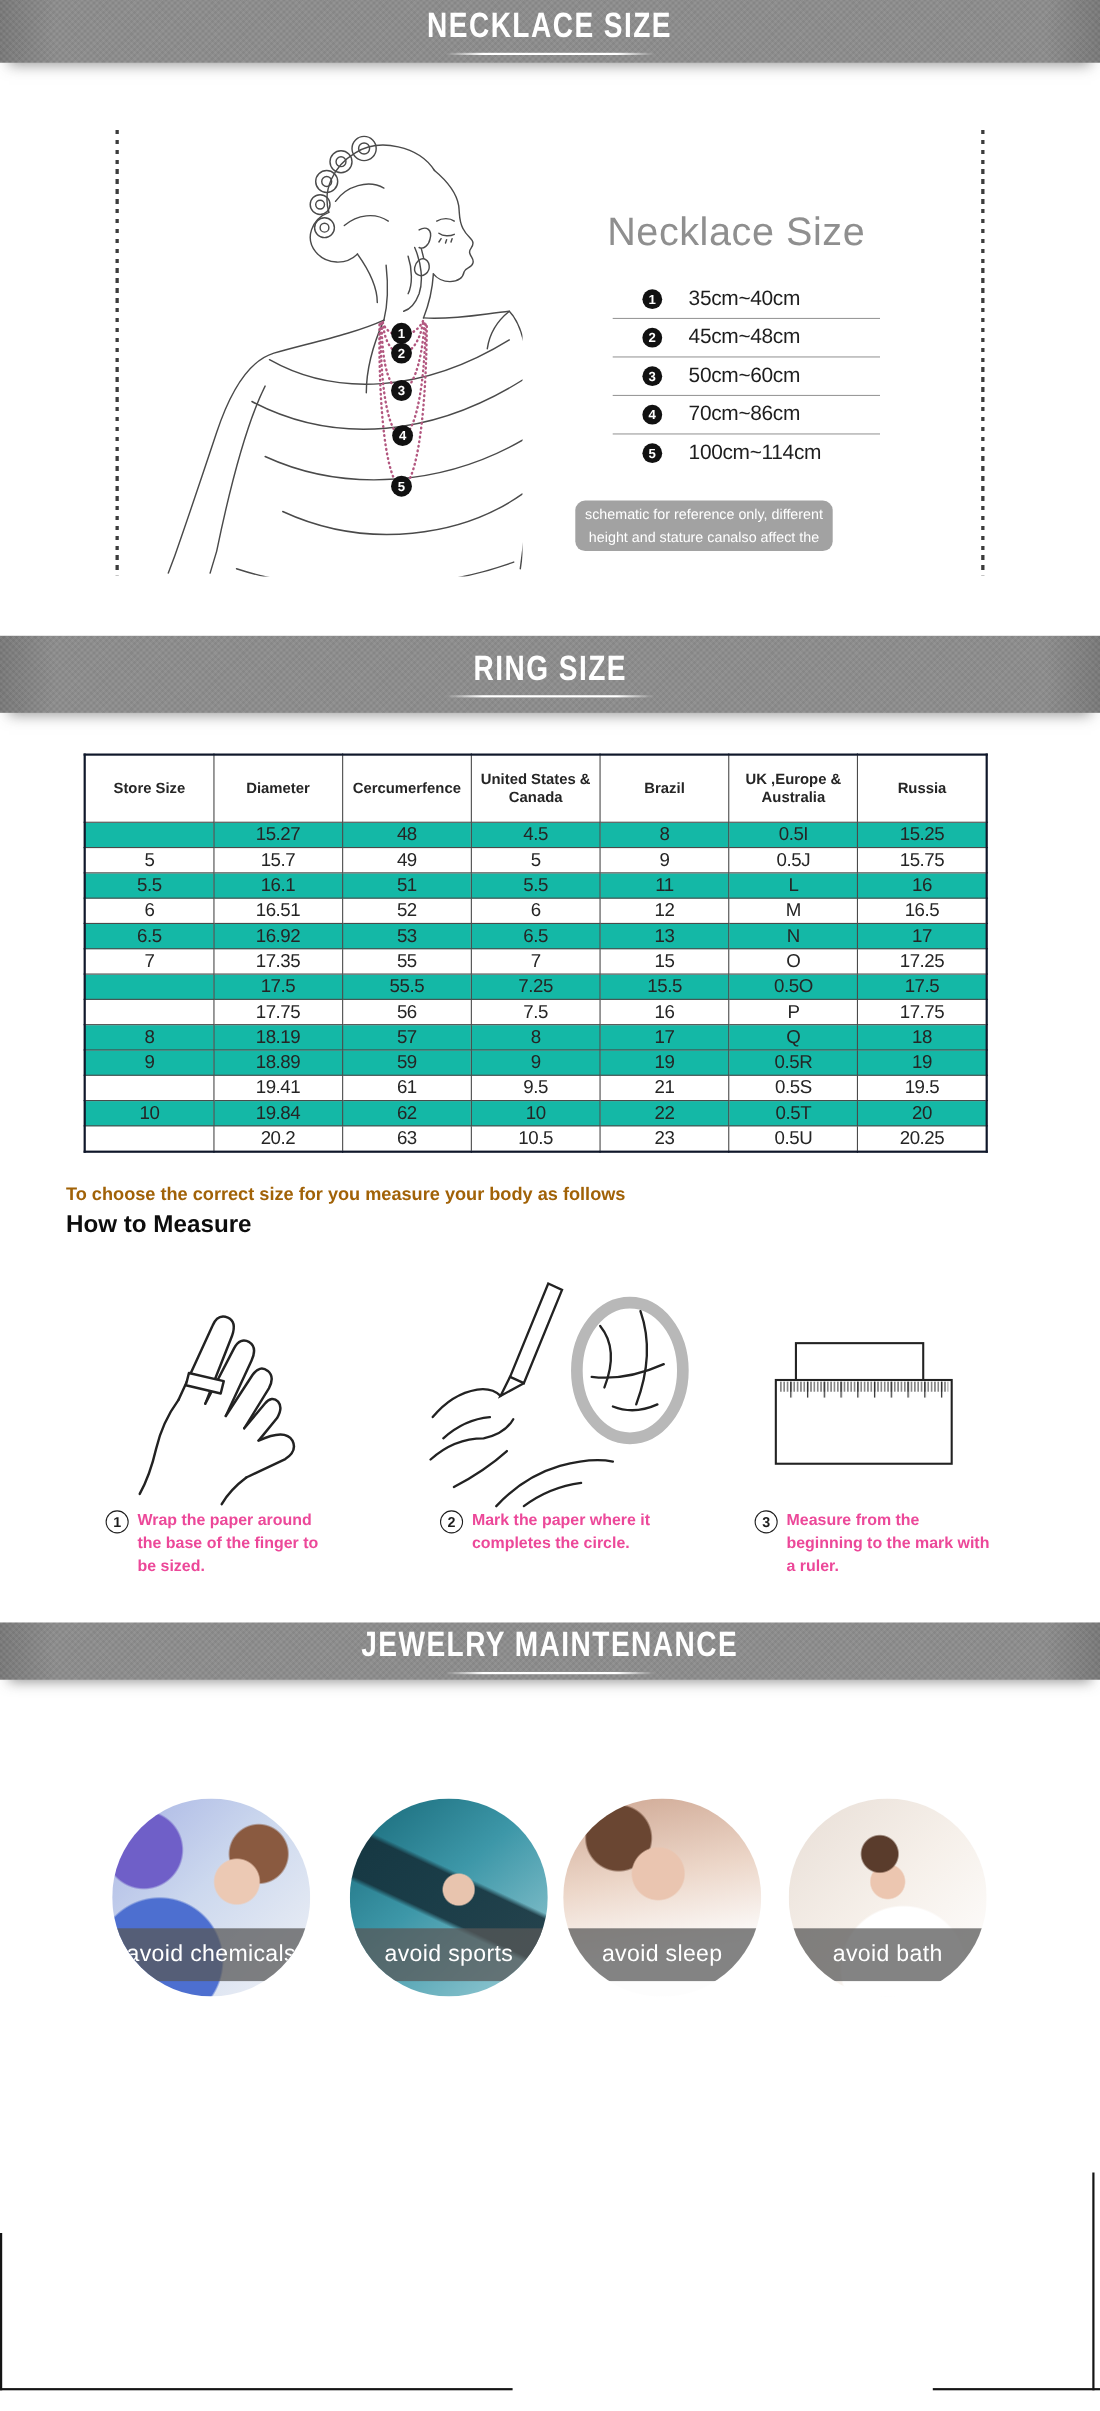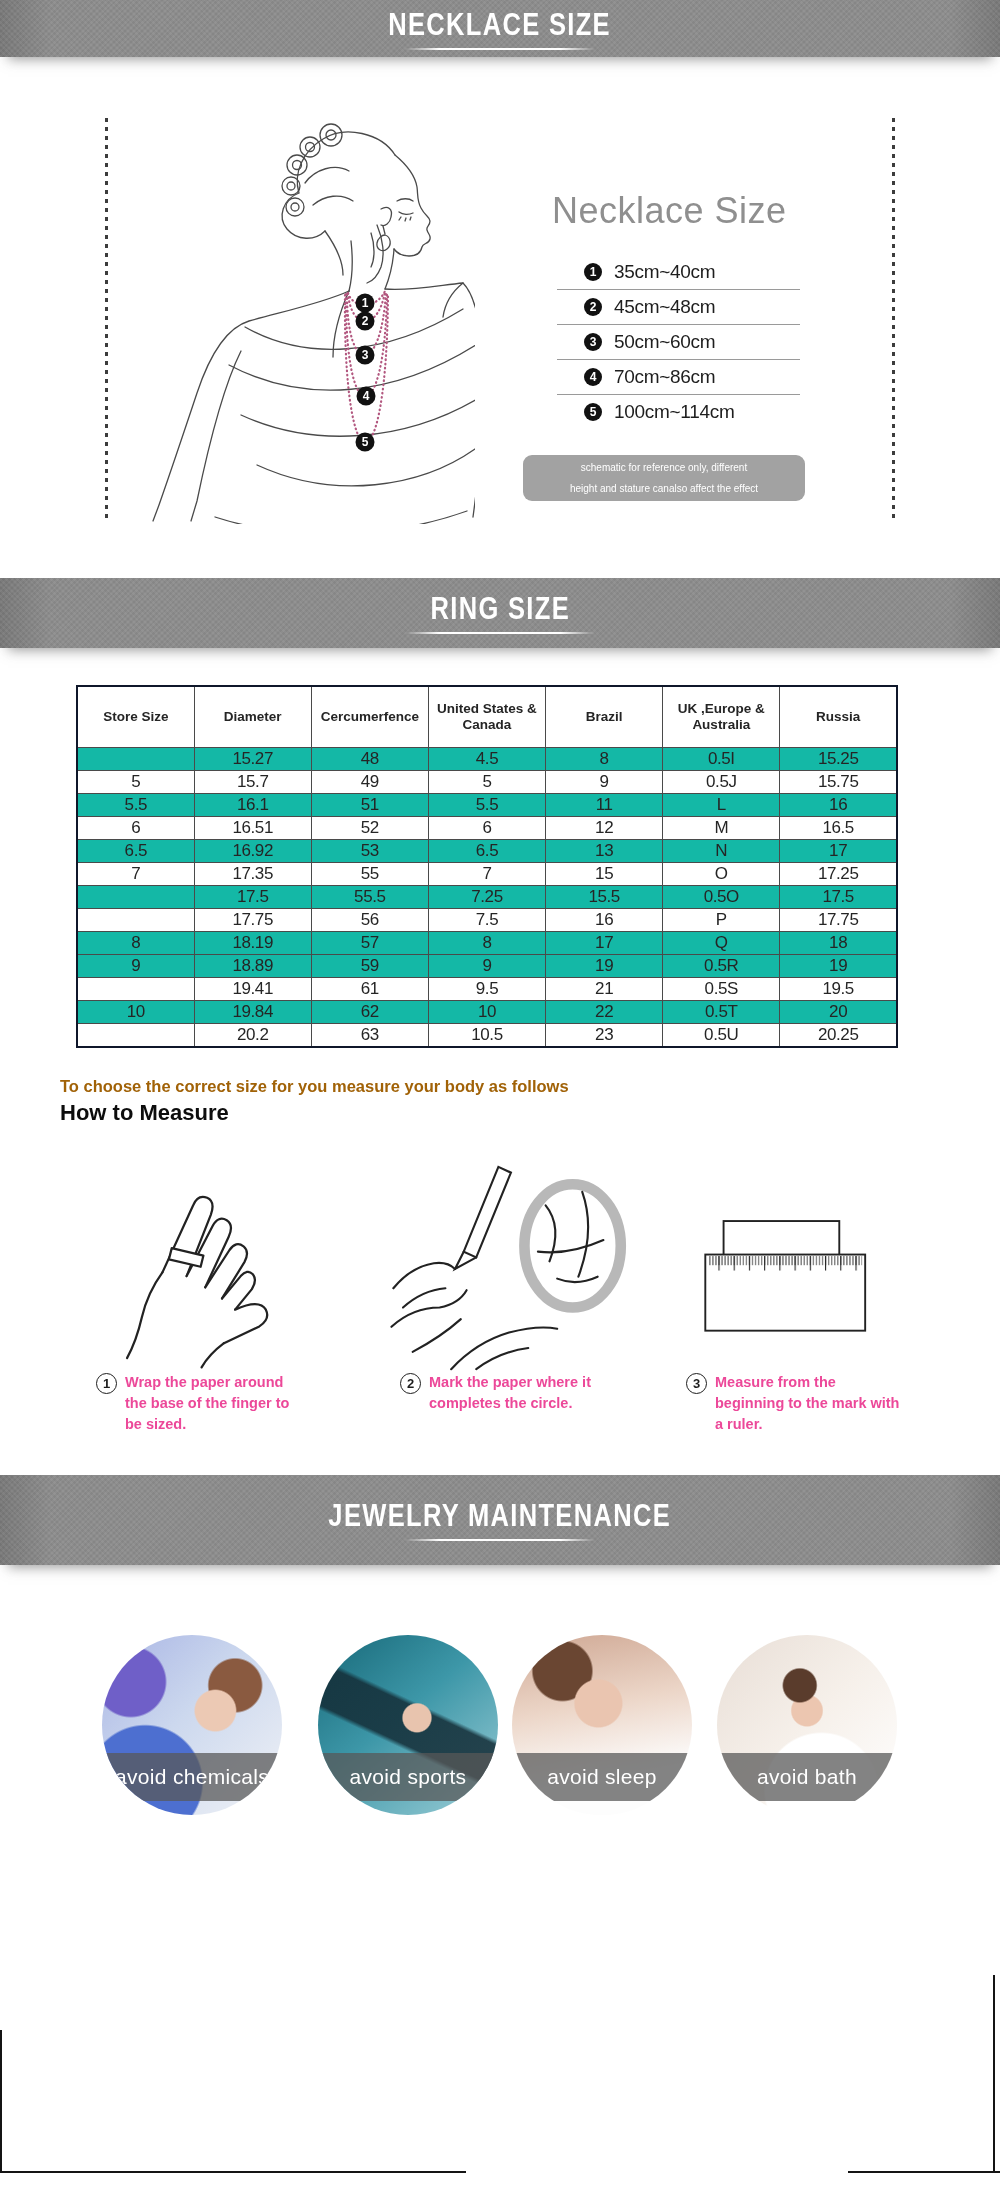--- a/index.html
+++ b/index.html
@@ -11,37 +11,37 @@
     background-image:
       repeating-linear-gradient(45deg, rgba(255,255,255,.05) 0 2px, rgba(0,0,0,0) 2px 4px),
       repeating-linear-gradient(-45deg, rgba(0,0,0,.05) 0 2px, rgba(0,0,0,0) 2px 4px),
       linear-gradient(90deg, rgba(0,0,0,.14), rgba(0,0,0,0) 50px, rgba(0,0,0,0) 950px, rgba(0,0,0,.14));
     box-shadow:0 10px 12px -8px rgba(70,70,70,.55);
     display:flex;flex-direction:column;align-items:center;justify-content:center;}
   .b-title{color:#fff;font-size:29px;font-weight:bold;letter-spacing:1.5px;transform:scale(.88,1.1);white-space:nowrap;}
   .b-underline{width:190px;height:2px;margin-top:7px;background:linear-gradient(90deg,rgba(255,255,255,0),#fff 18%,#fff 82%,rgba(255,255,255,0));}
   #banner-necklace{top:0;height:57px;}
   #banner-ring{top:578;top:578px;height:70px;justify-content:center;}
-  #banner-maintenance{top:1475px;height:90px;}
+  #banner-maintenance{top:1475px;height:52px;}
 
   
   .dash-border{position:absolute;width:3px;
     background:repeating-linear-gradient(to bottom,#3c3c3c 0 4px, rgba(0,0,0,0) 4px 9px);}
   #dash-left{left:105px;top:118px;height:405px;}
   #dash-right{left:892px;top:118px;height:405px;}
   #necklace-figure{position:absolute;left:145px;top:112px;width:330px;height:412px;}
   #necklace-title{position:absolute;left:552px;top:190px;font-size:36px;color:#8f8f8f;letter-spacing:.5px;}
   #necklace-list{position:absolute;left:557px;top:255px;width:243px;}
   .nk-item{height:34px;display:flex;align-items:center;}
   .nk-item.sep{border-bottom:1px solid #9a9a9a;}
   .nk-num{display:inline-flex;width:18px;height:18px;margin-left:27px;border-radius:50%;background:#111;
     color:#fff;font-size:12px;font-weight:bold;align-items:center;justify-content:center;flex:0 0 18px;}
-  .nk-range{margin-left:12px;font-size:19px;color:#1e1e1e;letter-spacing:-.3px;}
-  #necklace-note{position:absolute;left:523px;top:455px;width:282px;height:46px;background:#a2a2a2;border-radius:9px;
-    color:#fff;text-align:center;font-size:10px;line-height:21px;padding-top:2px;box-sizing:border-box;}
+  .nk-range{margin-left:24px;font-size:19px;color:#1e1e1e;letter-spacing:-.3px;}
+  #necklace-note{position:absolute;left:523px;top:455px;width:234px;height:46px;background:#a2a2a2;border-radius:9px;
+    color:#fff;text-align:center;font-size:13px;line-height:21px;padding-top:2px;box-sizing:border-box;}
 
   
   #ring-table{position:absolute;left:76px;top:685px;width:822px;border-collapse:collapse;table-layout:fixed;
     border:2px solid #0f172a;}
   #ring-table th{height:56px;font-size:13.5px;line-height:16px;font-weight:bold;padding:2px 2px;}
   #ring-table td{height:22px;font-size:17px;font-stretch:condensed;letter-spacing:-.4px;padding:0;}
   #ring-table th,#ring-table td{border:1px solid #4a4a4a;text-align:center;color:#252525;background:#fff;}
   #ring-table tr.alt td{background:#14b8a6;}
 
   

